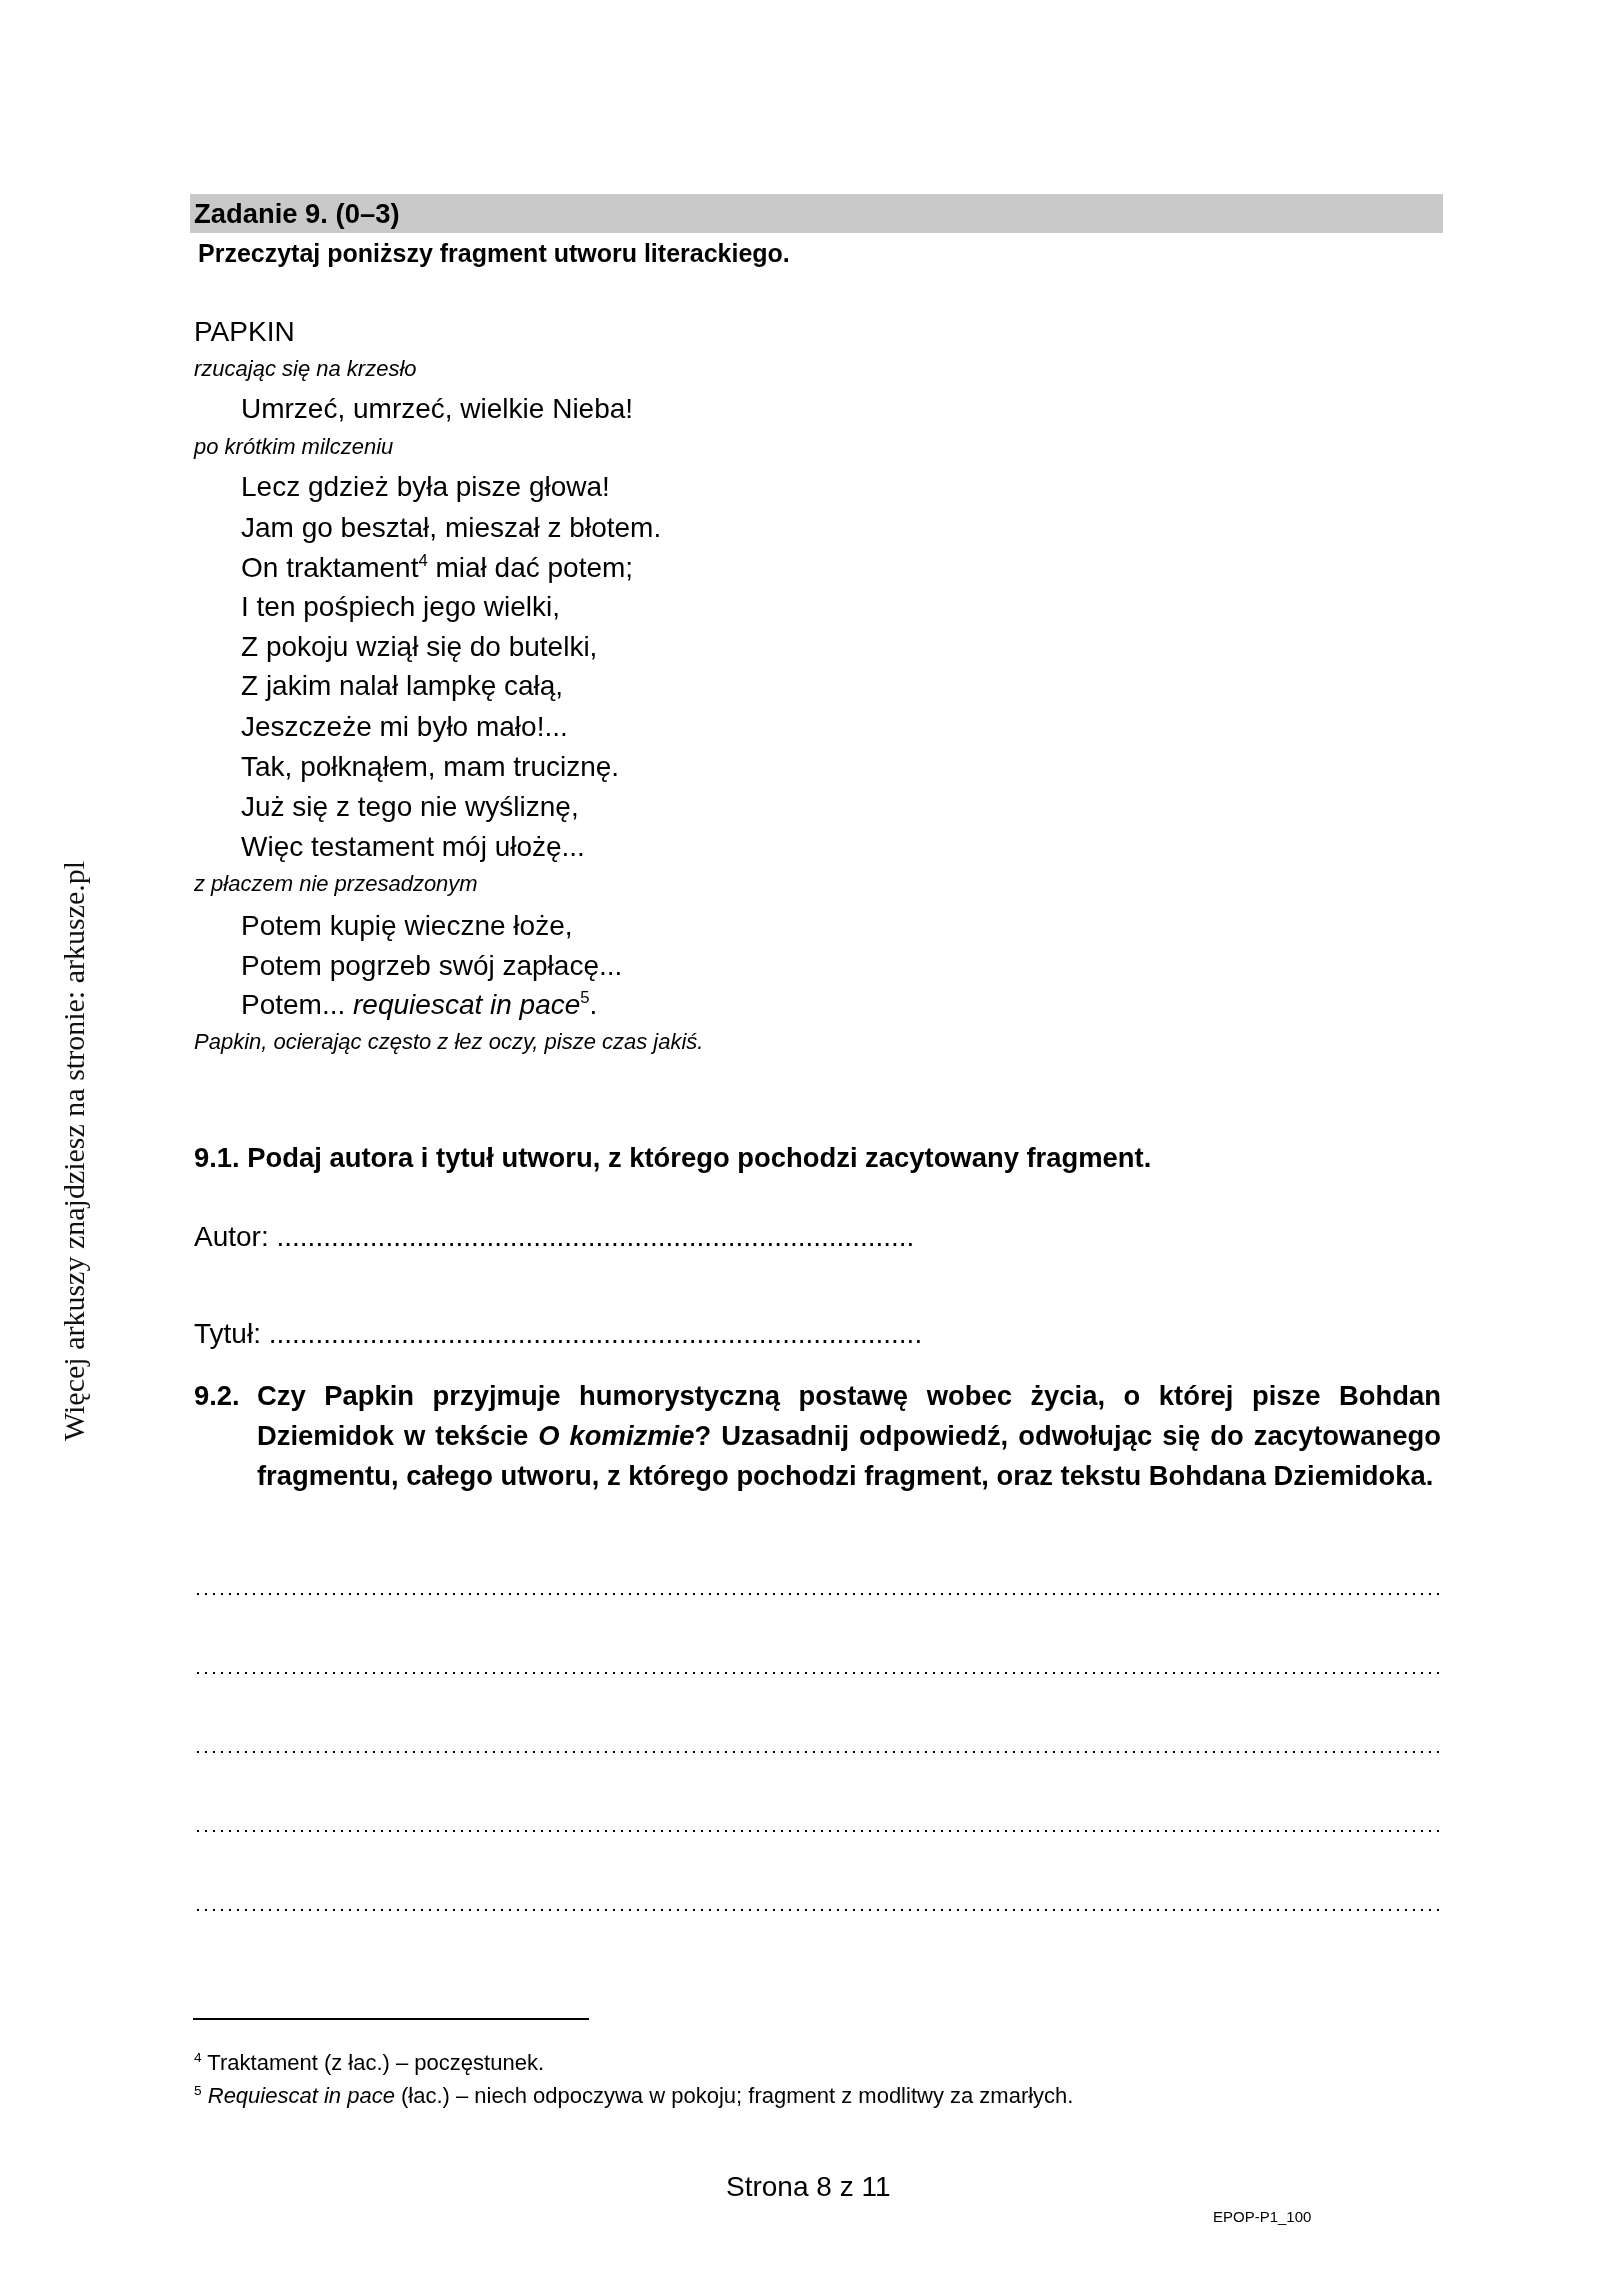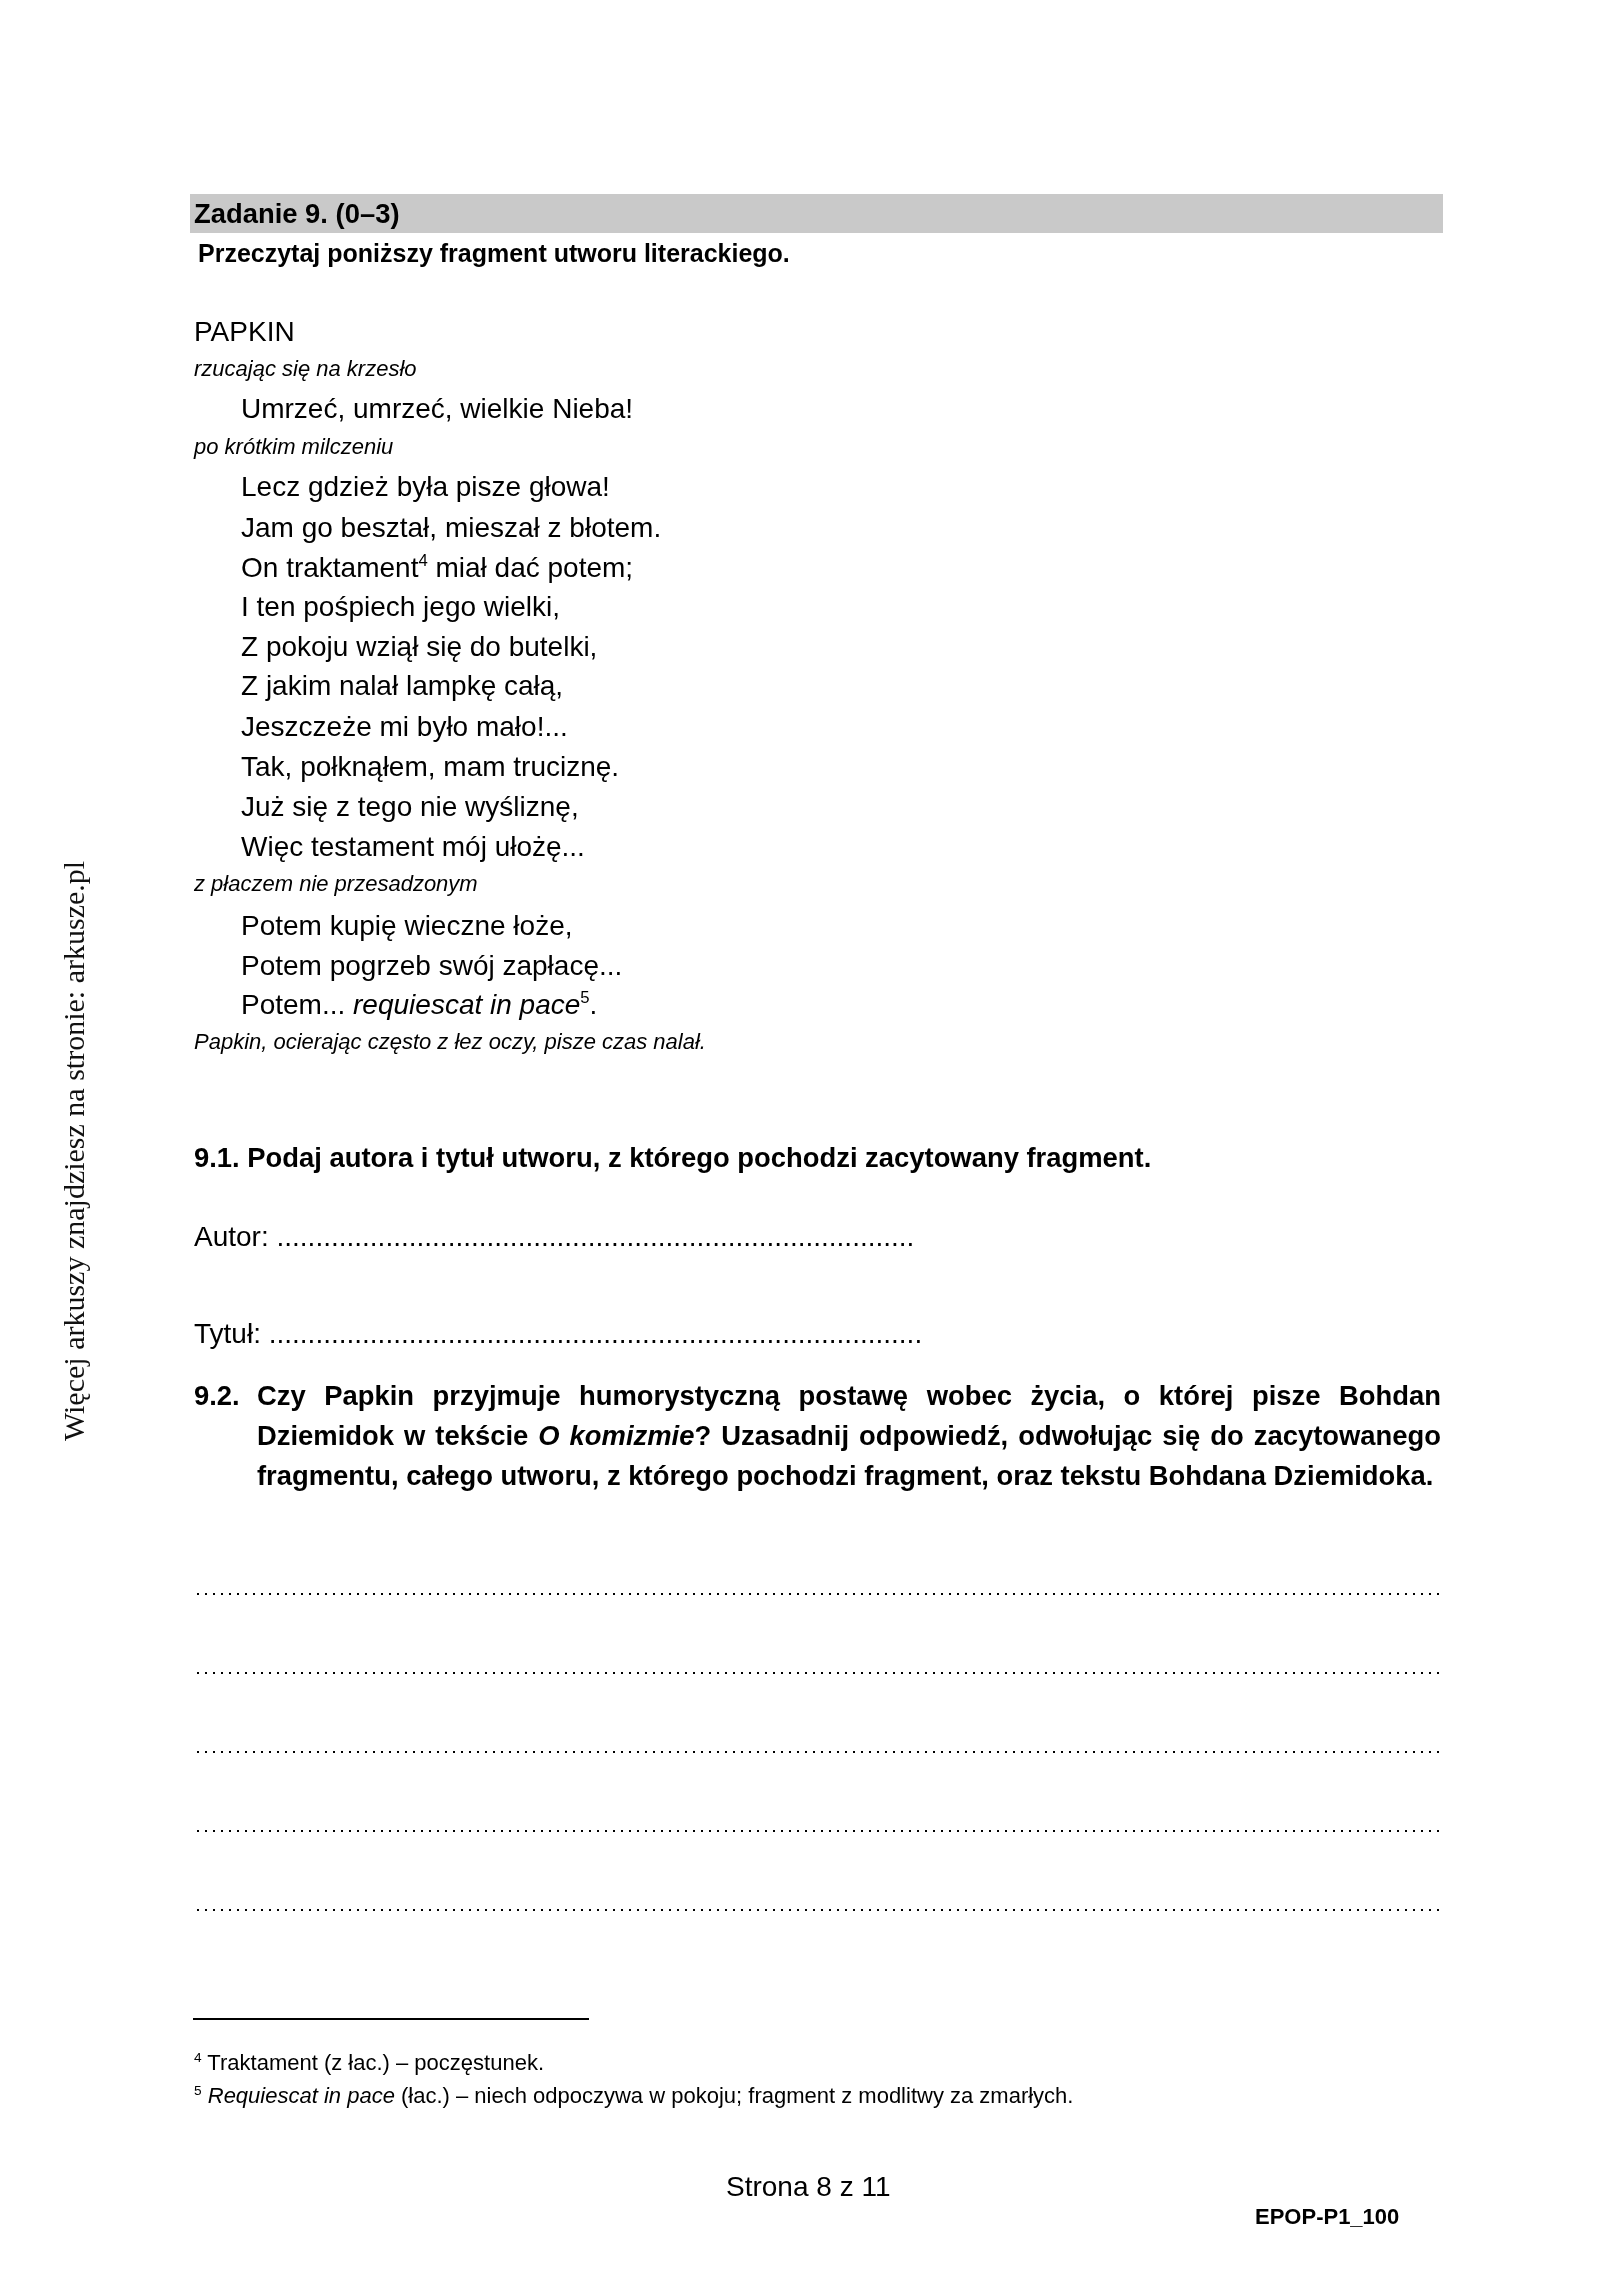--- a/index.html
+++ b/index.html
@@ -131,24 +131,24 @@
   }
   .footnote i { font-style: italic; }
 
   .page-num {
     left: 726px;
     top: 2170px;
     font-size: 28px;
     line-height: 33px;
   }
   .code {
-    left: 1255px;
+    left: 1213px;
     top: 2203px;
-    font-size: 22px;
-    font-weight: bold;
+    font-size: 15px;
+    font-weight: normal;
     line-height: 27.4px;
   }
 
   .watermark {
     position: absolute;
     left: 73px;
     top: 1151px;
     transform: translate(-50%, -50%) rotate(-90deg);
     font-family: "Liberation Serif", serif;
     font-size: 30px;
@@ -182,21 +182,21 @@
   <div class="abs verse" style="top:750px;">Tak, połknąłem, mam truciznę.</div>
   <div class="abs verse" style="top:790px;">Już się z tego nie wyśliznę,</div>
   <div class="abs verse" style="top:830px;">Więc testament mój ułożę...</div>
 
   <div class="abs stage" style="top:870px;">z płaczem nie przesadzonym</div>
 
   <div class="abs verse" style="top:909px;">Potem kupię wieczne łoże,</div>
   <div class="abs verse" style="top:949px;">Potem pogrzeb swój zapłacę...</div>
   <div class="abs verse" style="top:988px;"><span>Potem... </span><i>requiescat in pace</i><sup class="fn">5</sup><span>.</span></div>
 
-  <div class="abs stage" style="top:1028px;">Papkin, ocierając często z łez oczy, pisze czas nalał.</div>
+  <div class="abs stage" style="top:1028px;">Papkin, ocierając często z łez oczy, pisze czas jakiś.</div>
 </div>
 
 <div class="q-title" style="top:1138px;">9.1. Podaj autora i tytuł utworu, z którego pochodzi zacytowany fragment.</div>
 
 <div class="answer-line" style="top:1220px;">
   <span>Autor:</span>
   <span>..................................................................................</span>
 </div>
 <div class="answer-line" style="top:1301px;margin-top:16px;">
   <span>Tytuł:</span>

